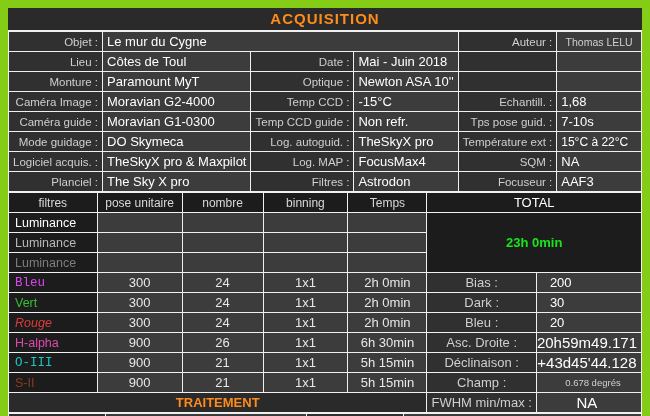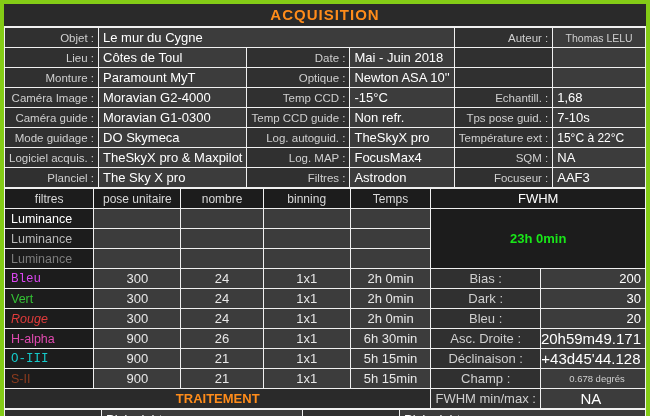--- a/index.html
+++ b/index.html
@@ -4,21 +4,21 @@
 <style>
   html,body{margin:0;padding:0;background:#3a3a3a;}
   body{
     width:650px;height:416px;overflow:hidden;
     font-family:"Liberation Sans", sans-serif;
     color:#e8e8e8;
   }
   .sheet{
     width:650px;height:416px;box-sizing:border-box;
     background:#3c3c3c;
-    border:4px solid #84cc16;
+    border:8px solid #84cc16;
     display:flex;flex-direction:column;
     position:relative;
   }
   .title-bar{
     height:22px;line-height:22px;text-align:center;
     background:#2a2a2a;
     color:#ff8c1a;font-weight:bold;font-size:15px;letter-spacing:1px;
     border-bottom:1px solid #f0f0f0;
   }
   table{border-collapse:collapse;width:100%;}
@@ -60,21 +60,21 @@
     font-size:26px;font-weight:bold;height:52px;
   }
   .tot-lbl{
     background:#303030;color:#cfcfcf;text-align:right;font-size:11.5px;
     white-space:nowrap;
   }
   .tot-val{
     background:#3c3c3c;color:#ffffff;text-align:left;font-size:12.5px;
     padding-left:6px;white-space:nowrap;
   }
-  .tot-val.center{text-align:right;padding-left:0;}
+  .tot-val.center{text-align:left;padding-left:13px;}
   .tot-val.tiny{font-size:9.5px;color:#d0d0d0;text-align:center;padding-left:12px;}
   .tot-val.big{font-size:15px;text-align:center;padding-left:0;}
   .traitement-bar{
     background:#2a2a2a;color:#ff8c1a;font-weight:bold;text-align:center;
     font-size:13px;height:19px;
   }
   .lum1{color:#ffffff;}
   .lum2{color:#b9b9b9;}
   .lum3{color:#7d7d7d;}
   .c-bleu{color:#d946ef;font-family:Liberation Mono, monospace;}
@@ -160,21 +160,21 @@
     </table>
 
   <table class="filters">
     <tbody>
         <tr>
       <td class="hdr" style="width:88px">filtres</td>
       <td class="hdr" style="width:95px">pose unitaire</td>
       <td class="hdr" style="width:88px">nombre</td>
       <td class="hdr" style="width:95px">binning</td>
       <td class="hdr" style="width:88px">Temps</td>
-      <td class="total-head" colspan="2">FWHM</td>
+      <td class="total-head" colspan="2">TOTAL</td>
     </tr>
 
     <tr>
       <td class="fname dark-cell lum1">Luminance</td>
       <td></td>
       <td></td>
       <td></td>
       <td></td>
       <td class="total-val" colspan="2" rowspan="3">23h 0min</td>
     </tr>

